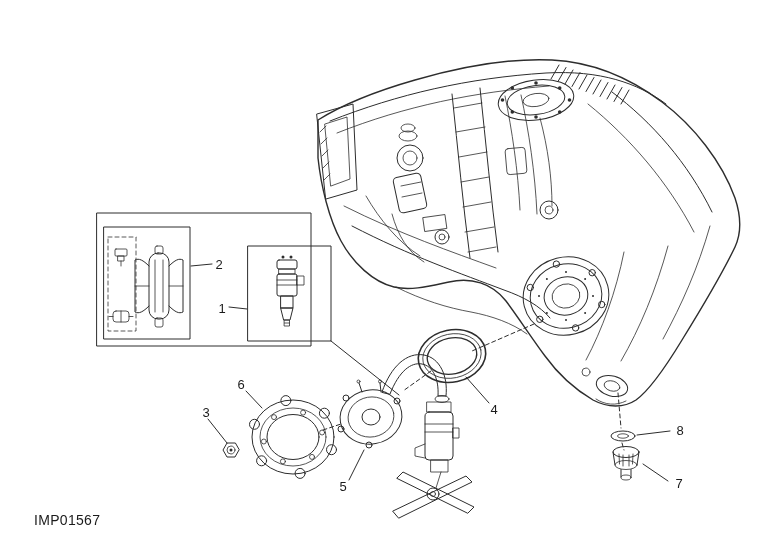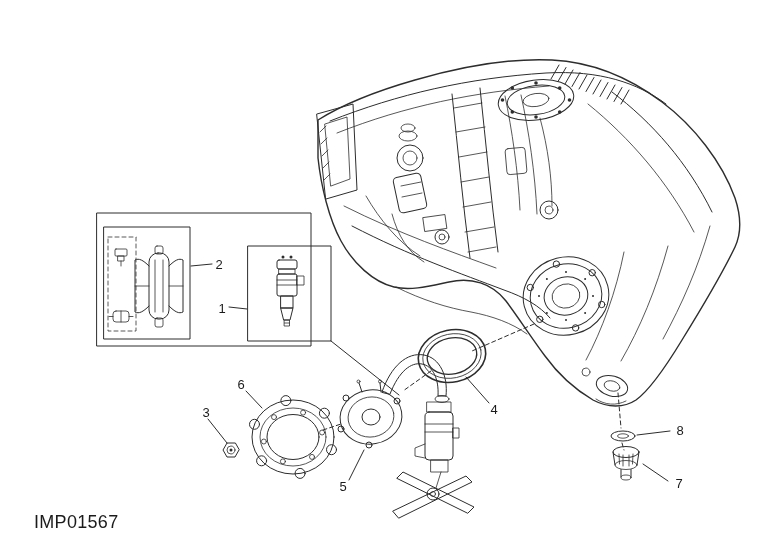--- a/index.html
+++ b/index.html
@@ -25,21 +25,21 @@
   svg.drawing .dash{stroke-dasharray:4 3;}
   .callout{
     position:absolute;
     transform:translate(-50%,-50%);
     font-size:13px;
     color:var(--label);
   }
   .code{
     position:absolute;
     left:34px;top:512px;
-    font-size:18px;
+    font-size:14px;
     letter-spacing:.3px;
     color:var(--label);
   }
 </style>
 </head>
 <body>
 
 <div class="page">
 
   <svg class="drawing" width="775" height="535" viewBox="0 0 775 535">

